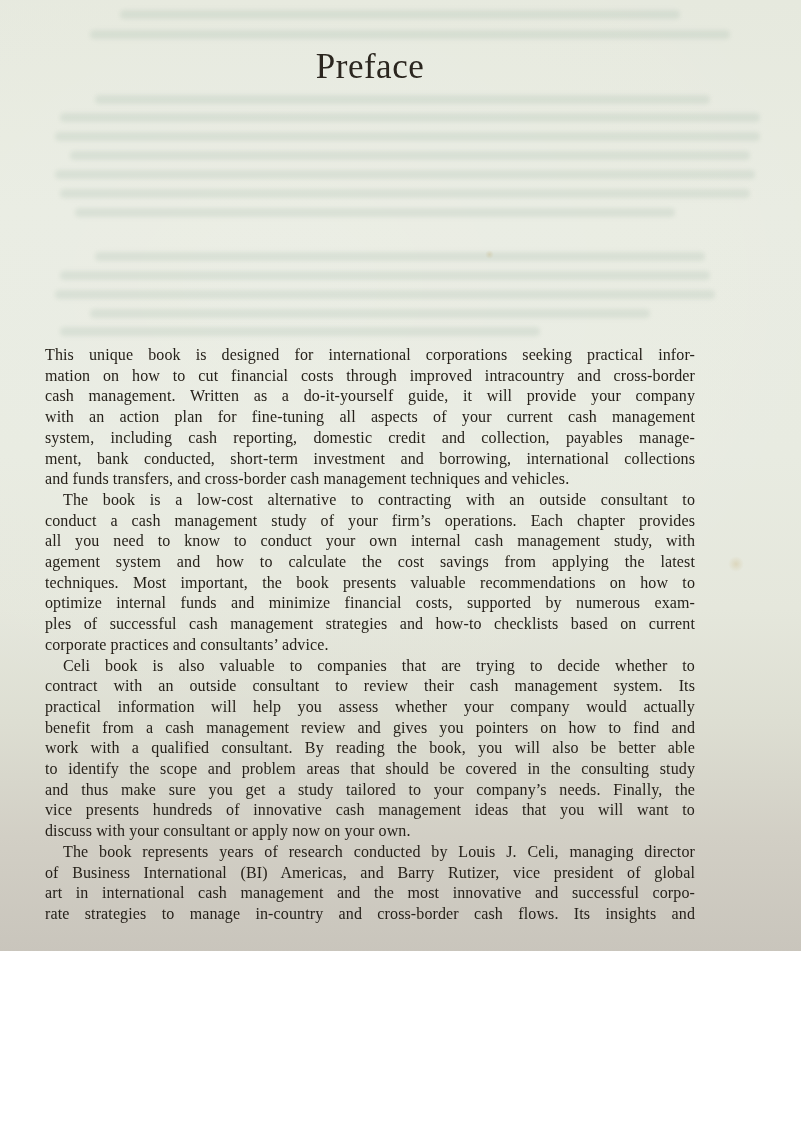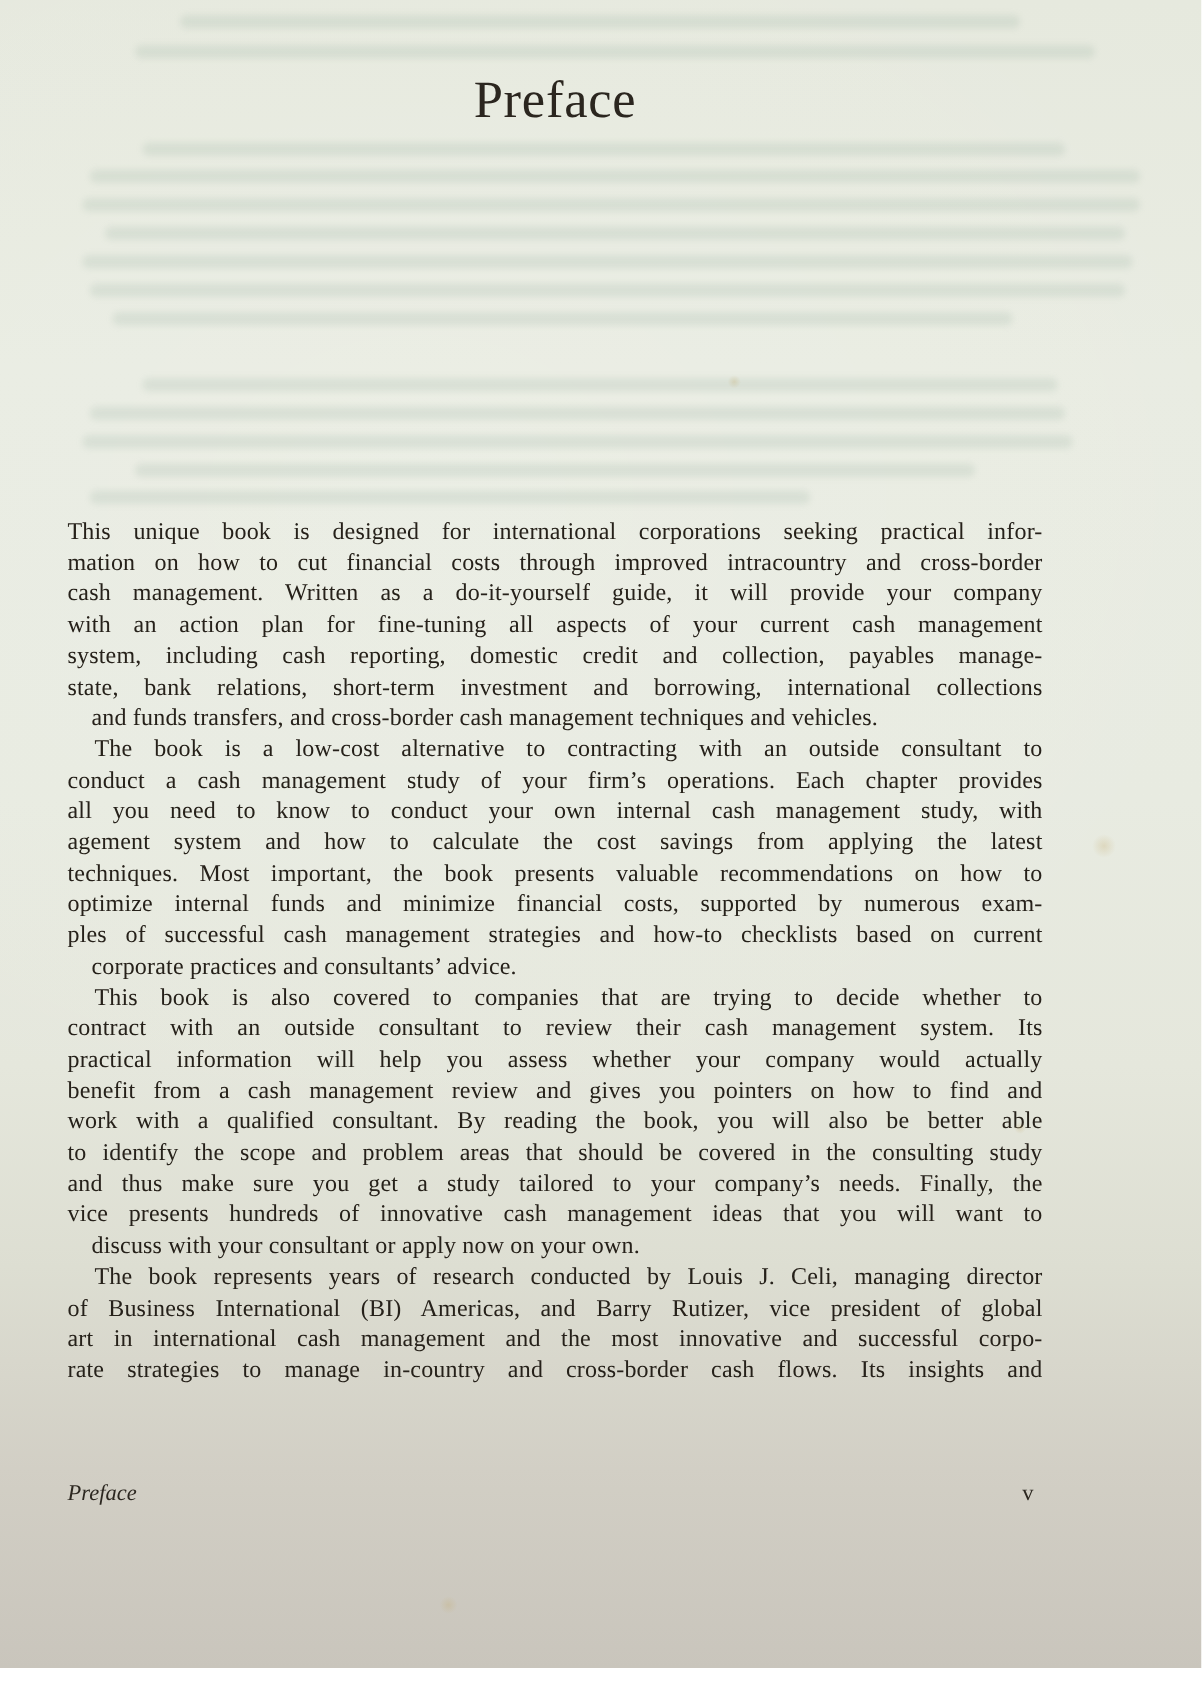--- a/index.html
+++ b/index.html
@@ -6,21 +6,21 @@
     margin: 0;
     padding: 0;
     width: 801px;
     height: 1135px;
     overflow: hidden;
     font-family: "Liberation Serif", "DejaVu Serif", serif;
   }
   .page {
     position: relative;
     width: 801px;
-    height: 1112px;
+    height: 951px;
     background:
       radial-gradient(ellipse 900px 700px at 35% 30%, rgba(255,255,255,0.10), rgba(255,255,255,0) 70%),
       linear-gradient(180deg,
         #e6e9de 0%,
         #e9ece2 22%,
         #e8ebe1 48%,
         #e5e7dc 64%,
         #ddded2 76%,
         #d2cfc5 88%,
         #c9c5bc 100%);
@@ -65,21 +65,20 @@
     letter-spacing: 0.12px;
     font-family: Liberation Serif, serif;
   }
   .line {
     text-align: justify;
     text-align-last: justify;
     white-space: normal;
   }
   .line.last {
     text-align-last: left;
-    margin-left: 16px;
   }
   .line.indent {
     text-indent: 18px;
   }
   .footer {
     position: absolute;
     top: 988px;
     left: 45px;
     width: 650px;
     display: flex;
@@ -117,35 +116,35 @@
 
   <h1 class="title">Preface</h1>
 
   <div class="body-block" id="body-block">
       <div>
         <div class="line">This unique book is designed for international corporations seeking practical infor-</div>
         <div class="line">mation on how to cut financial costs through improved intracountry and cross-border</div>
         <div class="line">cash management. Written as a do-it-yourself guide, it will provide your company</div>
         <div class="line">with an action plan for fine-tuning all aspects of your current cash management</div>
         <div class="line">system, including cash reporting, domestic credit and collection, payables manage-</div>
-        <div class="line">state, bank relations, short-term investment and borrowing, international collections</div>
+        <div class="line">ment, bank conducted, short-term investment and borrowing, international collections</div>
         <div class="line last">and funds transfers, and cross-border cash management techniques and vehicles.</div>
       </div>
       <div>
         <div class="line indent">The book is a low-cost alternative to contracting with an outside consultant to</div>
         <div class="line">conduct a cash management study of your firm’s operations. Each chapter provides</div>
         <div class="line">all you need to know to conduct your own internal cash management study, with</div>
         <div class="line">agement system and how to calculate the cost savings from applying the latest</div>
         <div class="line">techniques. Most important, the book presents valuable recommendations on how to</div>
         <div class="line">optimize internal funds and minimize financial costs, supported by numerous exam-</div>
         <div class="line">ples of successful cash management strategies and how-to checklists based on current</div>
         <div class="line last">corporate practices and consultants’ advice.</div>
       </div>
       <div>
-        <div class="line indent">This book is also covered to companies that are trying to decide whether to</div>
+        <div class="line indent">Celi book is also valuable to companies that are trying to decide whether to</div>
         <div class="line">contract with an outside consultant to review their cash management system. Its</div>
         <div class="line">practical information will help you assess whether your company would actually</div>
         <div class="line">benefit from a cash management review and gives you pointers on how to find and</div>
         <div class="line">work with a qualified consultant. By reading the book, you will also be better able</div>
         <div class="line">to identify the scope and problem areas that should be covered in the consulting study</div>
         <div class="line">and thus make sure you get a study tailored to your company’s needs. Finally, the</div>
         <div class="line">vice presents hundreds of innovative cash management ideas that you will want to</div>
         <div class="line last">discuss with your consultant or apply now on your own.</div>
       </div>
       <div>

